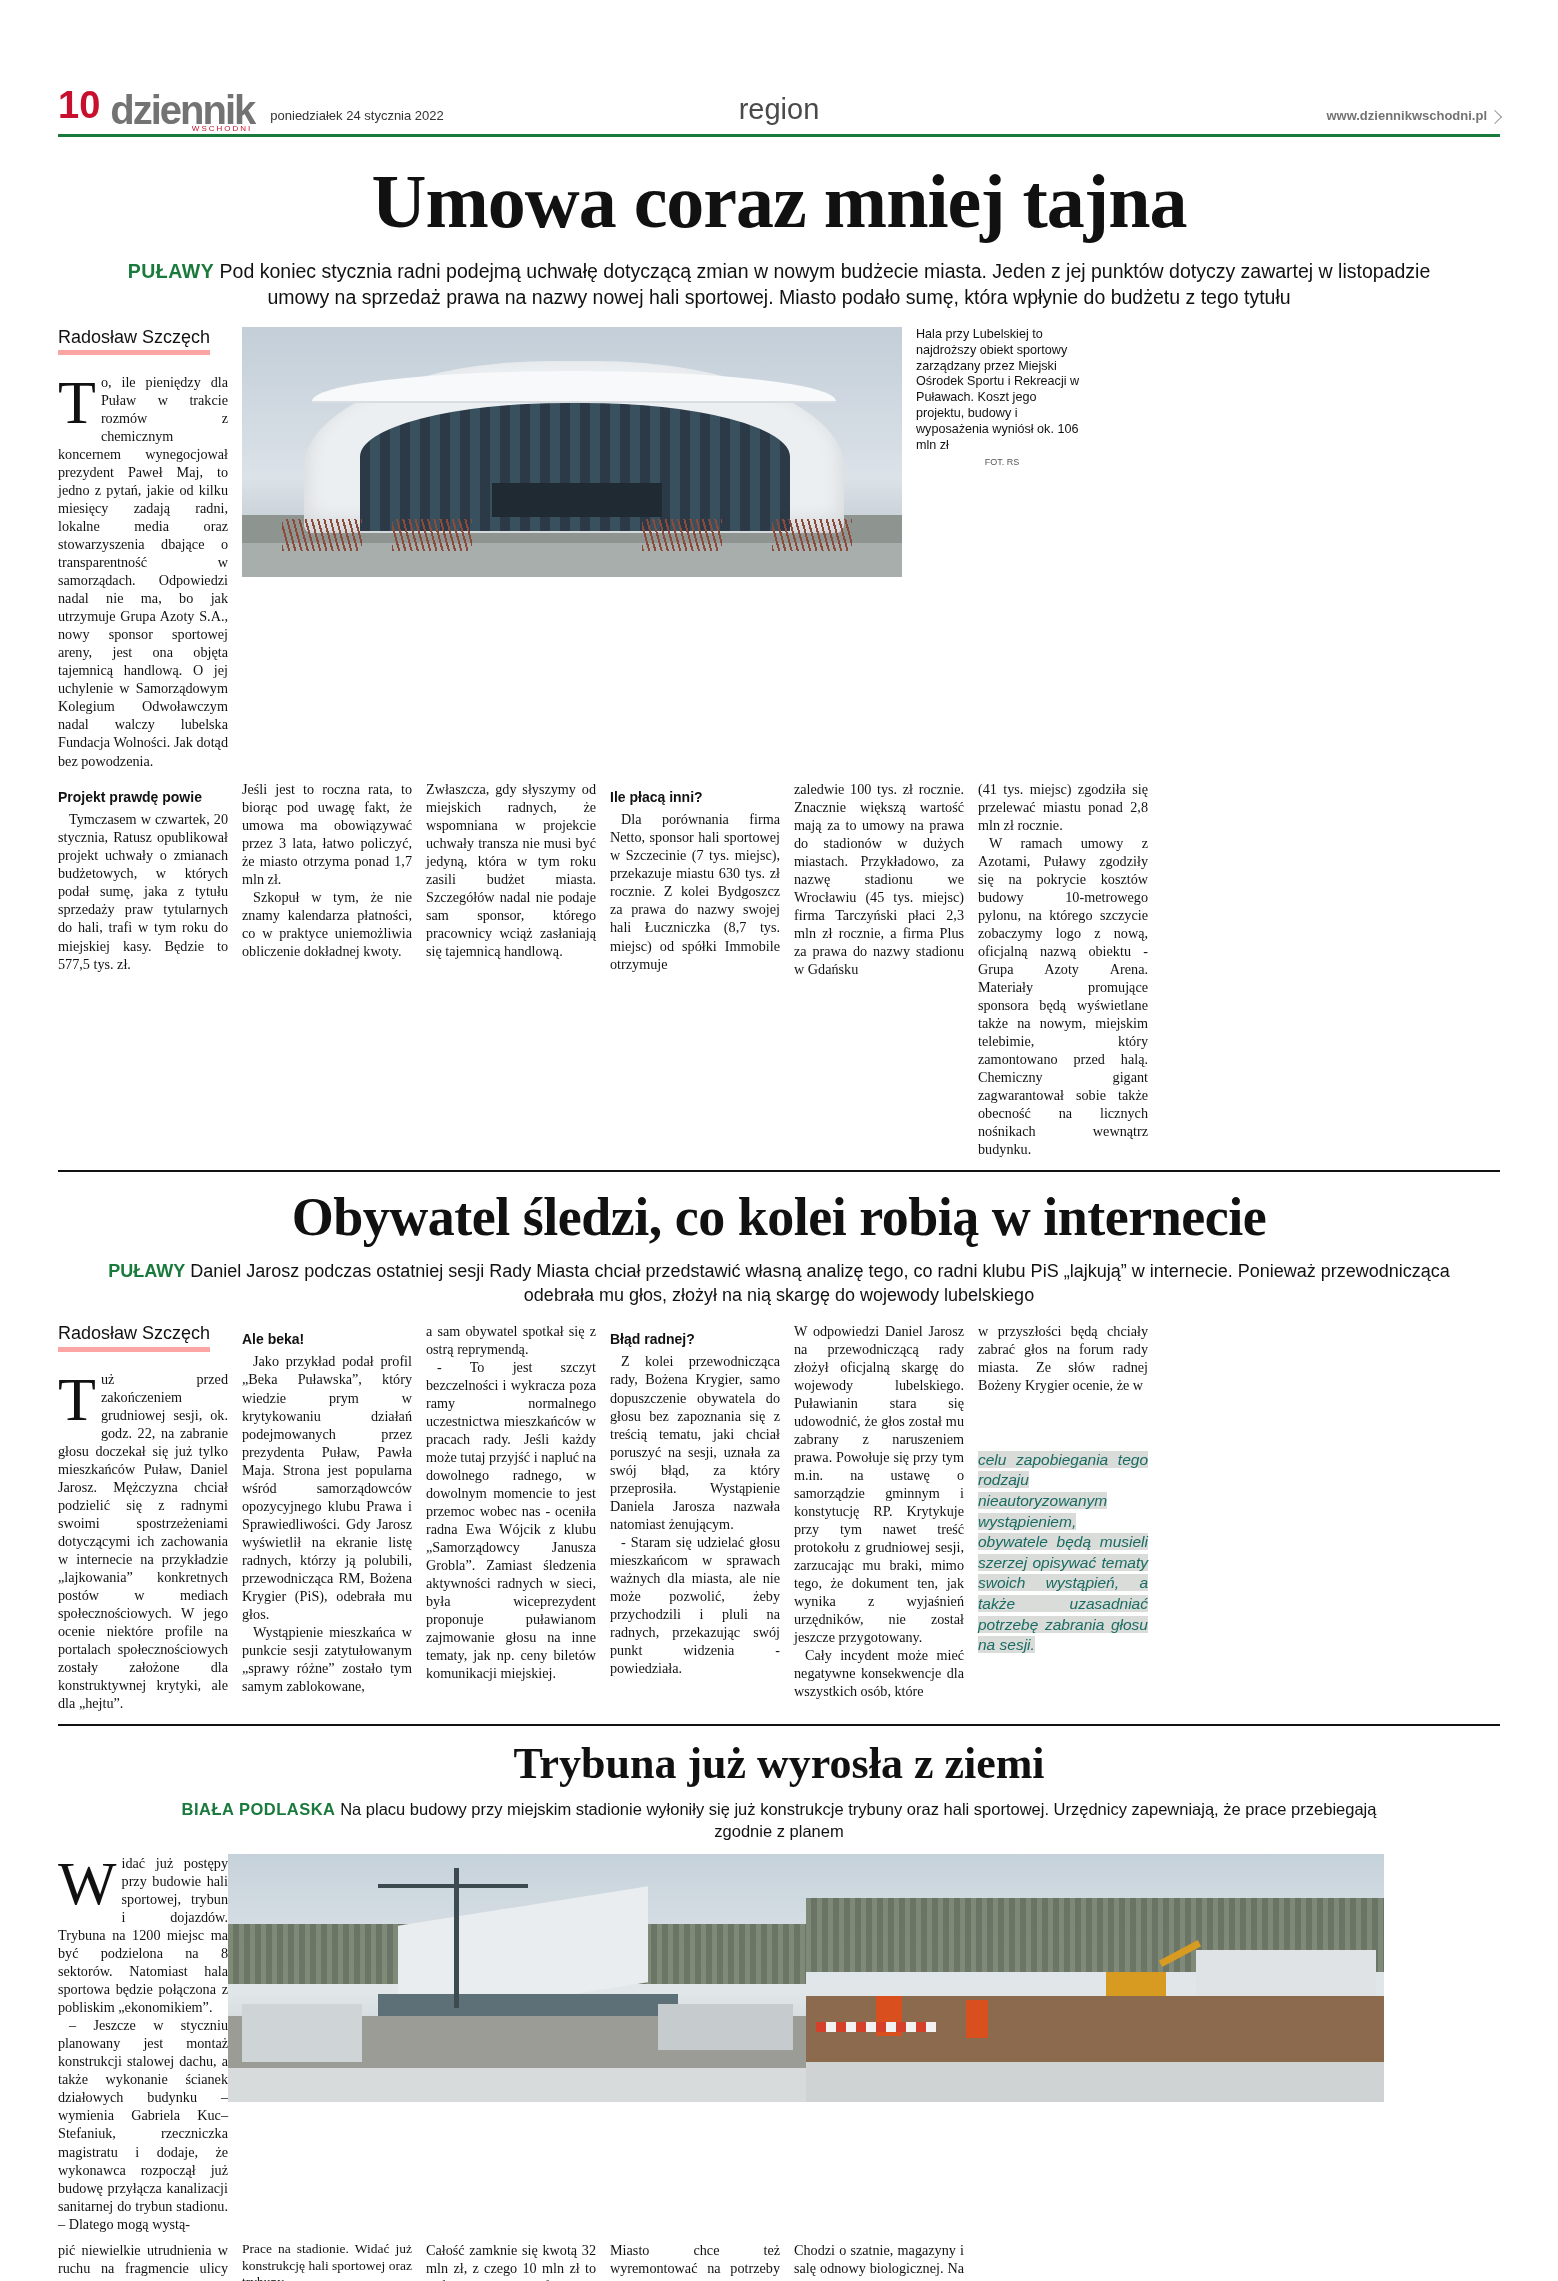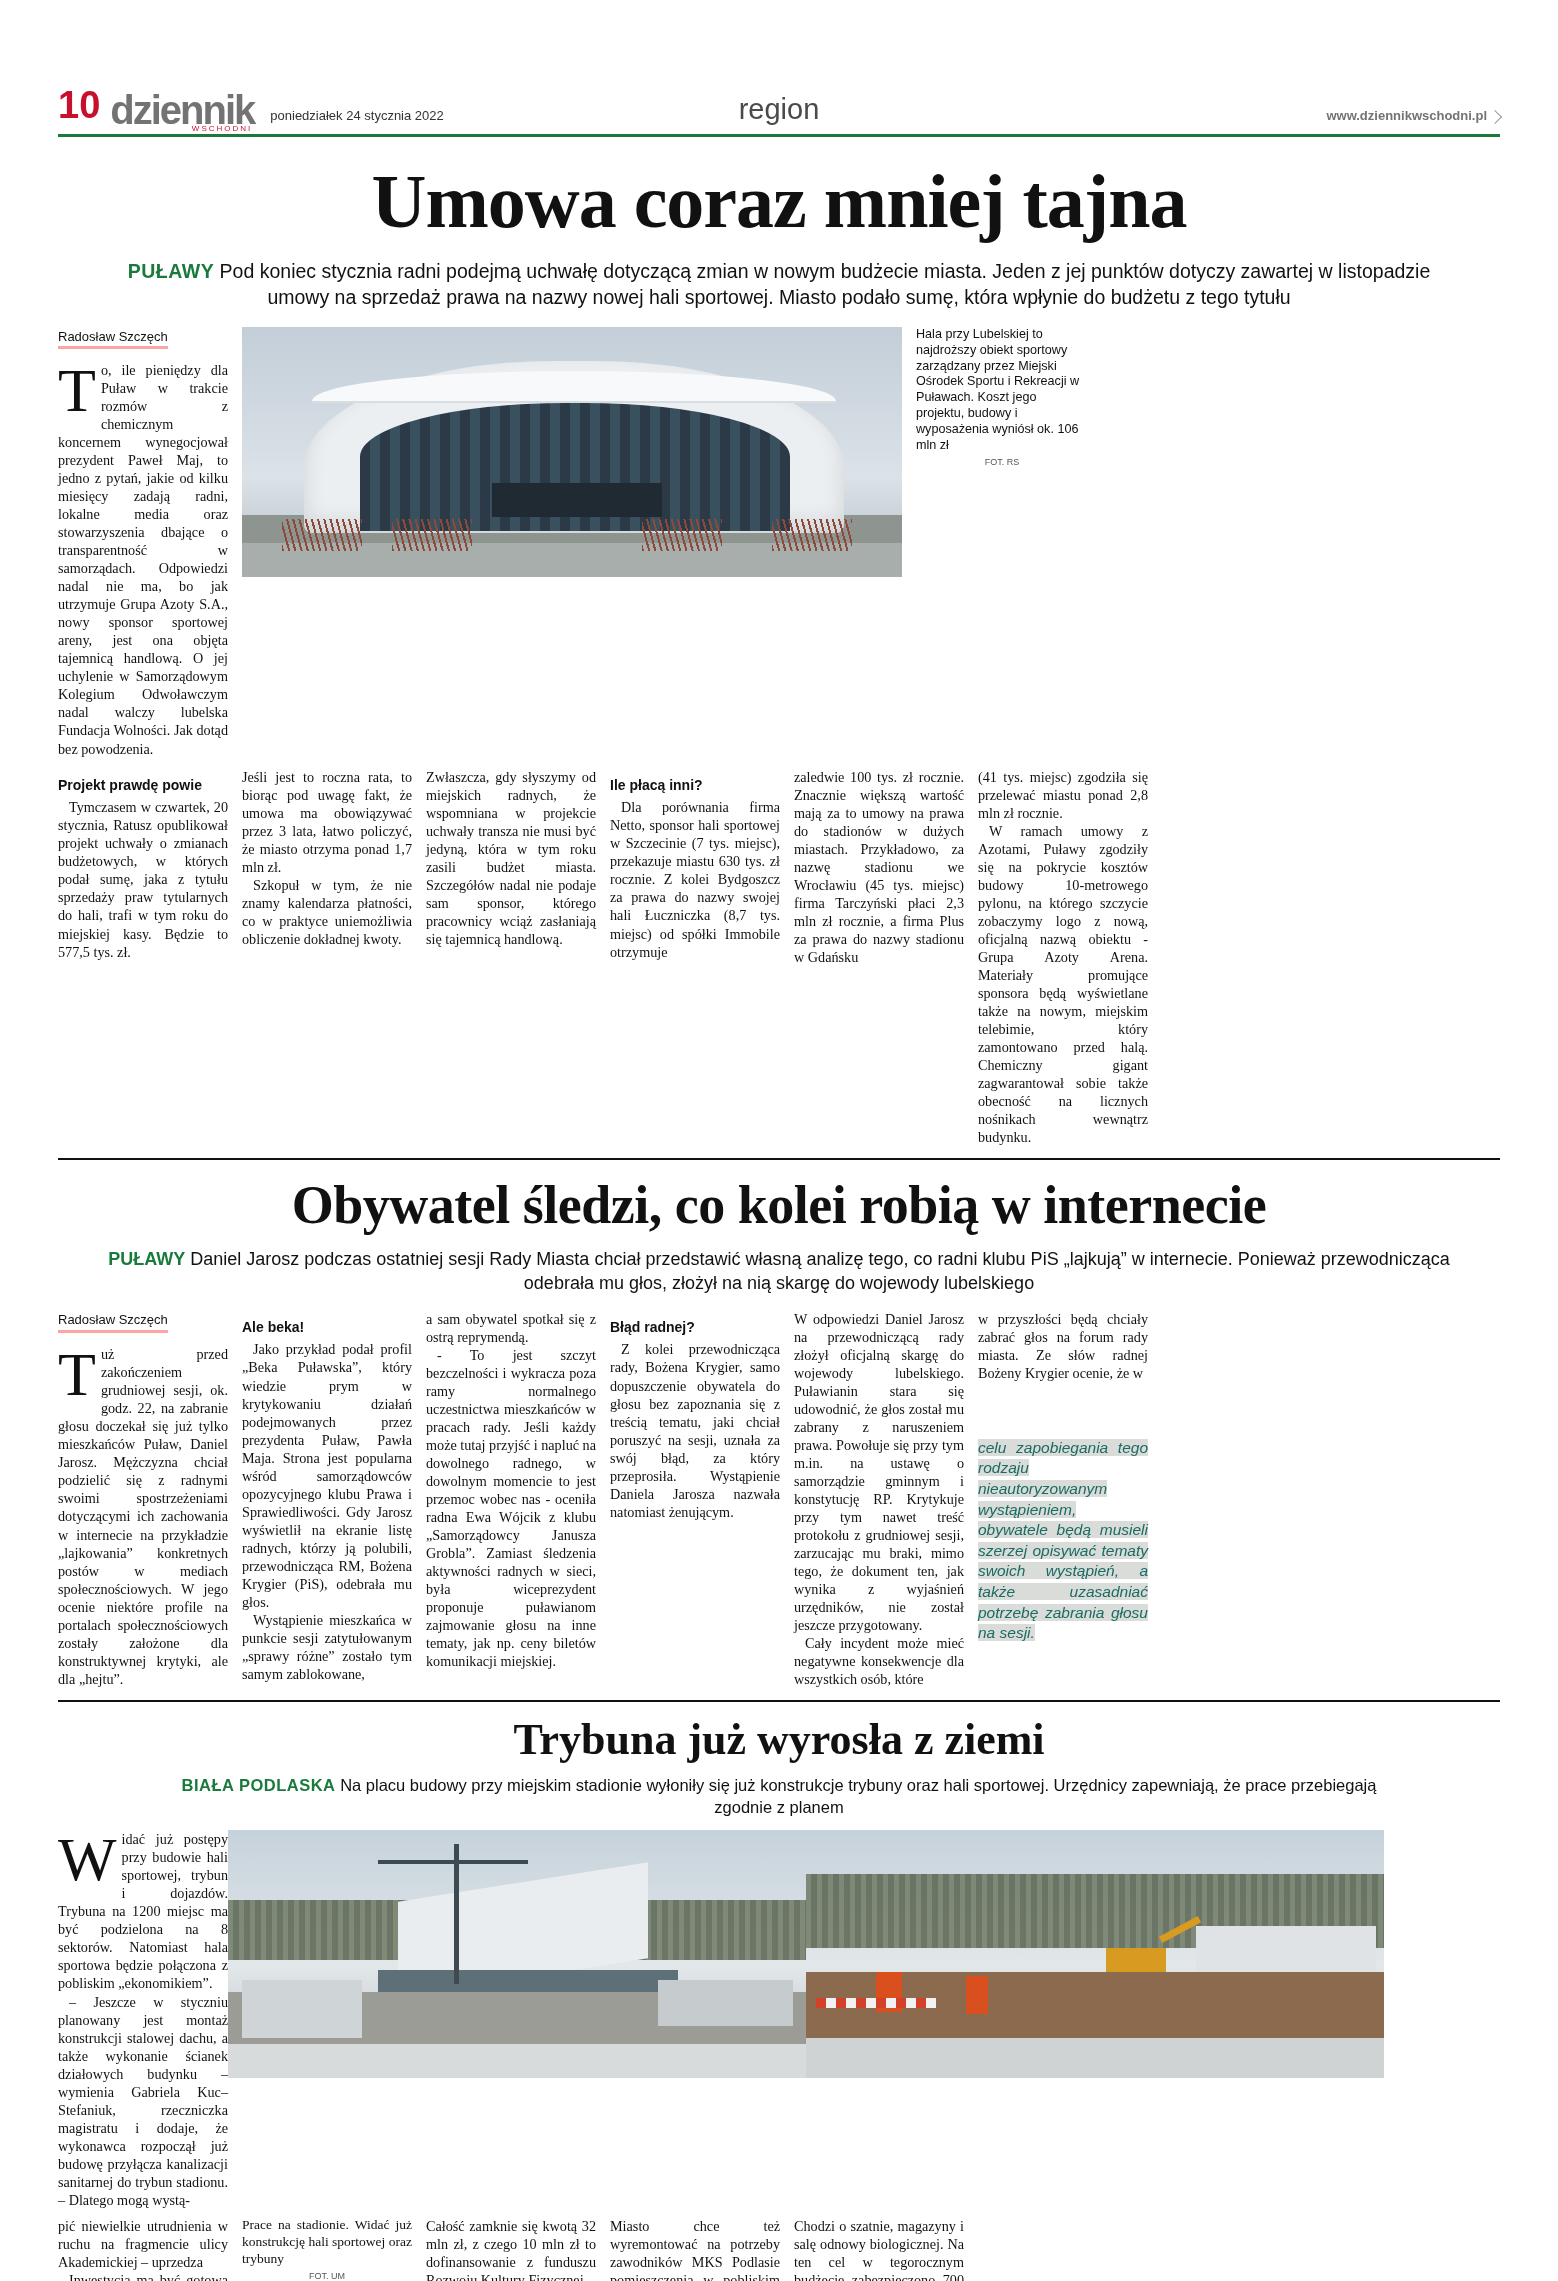--- a/index.html
+++ b/index.html
@@ -64,22 +64,22 @@
     font-family:"Liberation Sans", sans-serif;
     font-size:19.5px; line-height:1.33; text-align:center;
     margin:0 60px 16px; color:#111;
   }
   .lead .city { color:#1a7a3c; font-weight:bold; letter-spacing:0.5px; }
 
   
   .a1 { position:relative; }
   .byline {
     font-family:"Liberation Sans", sans-serif;
-    font-size:13px; border-bottom:3px solid #fca5a5; display:inline-block;
-    padding-bottom:2px; margin-bottom:12px;
+    font-size:18px; border-bottom:5px solid #fca5a5; display:inline-block;
+    padding-bottom:2px; margin-bottom:18px;
   }
   .col { font-size:14.2px; line-height:1.27; text-align:justify; }
   .col p { margin:0; text-indent:11px; }
   .col p.noindent { text-indent:0; }
   .dropcap::first-letter {
     float:left; font-size:62px; line-height:0.82; padding:4px 5px 0 0;
     font-weight:normal;
   }
   .subhead {
     font-family:"Liberation Sans", sans-serif;
@@ -258,20 +258,21 @@
         <p>Jako przykład podał profil „Beka Puławska”, który wiedzie prym w krytykowaniu działań podejmowanych przez prezydenta Puław, Pawła Maja. Strona jest popularna wśród samorządowców opozycyjnego klubu Prawa i Sprawiedliwości. Gdy Jarosz wyświetlił na ekranie listę radnych, którzy ją polubili, przewodnicząca RM, Bożena Krygier (PiS), odebrała mu głos.</p>
         <p>Wystąpienie mieszkańca w punkcie sesji zatytułowanym „sprawy różne” zostało tym samym zablokowane,</p>
       </div>
       <div class="col">
         <p class="noindent">a sam obywatel spotkał się z ostrą reprymendą.</p>
         <p>- To jest szczyt bezczelności i wykracza poza ramy normalnego uczestnictwa mieszkańców w pracach rady. Jeśli każdy może tutaj przyjść i napluć na dowolnego radnego, w dowolnym momencie to jest przemoc wobec nas - oceniła radna Ewa Wójcik z klubu „Samorządowcy Janusza Grobla”. Zamiast śledzenia aktywności radnych w sieci, była wiceprezydent proponuje puławianom zajmowanie głosu na inne tematy, jak np. ceny biletów komunikacji miejskiej.</p>
       </div>
       <div class="col">
         <div class="subhead">Błąd radnej?</div>
         <p>Z kolei przewodnicząca rady, Bożena Krygier, samo dopuszczenie obywatela do głosu bez zapoznania się z treścią tematu, jaki chciał poruszyć na sesji, uznała za swój błąd, za który przeprosiła. Wystąpienie Daniela Jarosza nazwała natomiast żenującym.</p>
+        <p>- Staram się udzielać głosu mieszkańcom w sprawach ważnych dla miasta, ale nie może pozwolić, żeby przychodzili i pluli na radnych, przekazując swój punkt widzenia - powiedziała.</p>
       </div>
       <div class="col">
         <p class="noindent">W odpowiedzi Daniel Jarosz na przewodniczącą rady złożył oficjalną skargę do wojewody lubelskiego. Puławianin stara się udowodnić, że głos został mu zabrany z naruszeniem prawa. Powołuje się przy tym m.in. na ustawę o samorządzie gminnym i konstytucję RP. Krytykuje przy tym nawet treść protokołu z grudniowej sesji, zarzucając mu braki, mimo tego, że dokument ten, jak wynika z wyjaśnień urzędników, nie został jeszcze przygotowany.</p>
         <p>Cały incydent może mieć negatywne konsekwencje dla wszystkich osób, które</p>
       </div>
       <div class="col">
         <p class="noindent">w przyszłości będą chciały zabrać głos na forum rady miasta. Ze słów radnej Bożeny Krygier ocenie, że w</p>
         <div class="pullquote"><span class="hl">celu zapobiegania tego rodzaju nieautoryzowanym wystąpieniem, obywatele będą musieli szerzej opisywać tematy swoich wystąpień, a także uzasadniać potrzebę zabrania głosu na sesji.</span></div>
       </div>
     </div>

